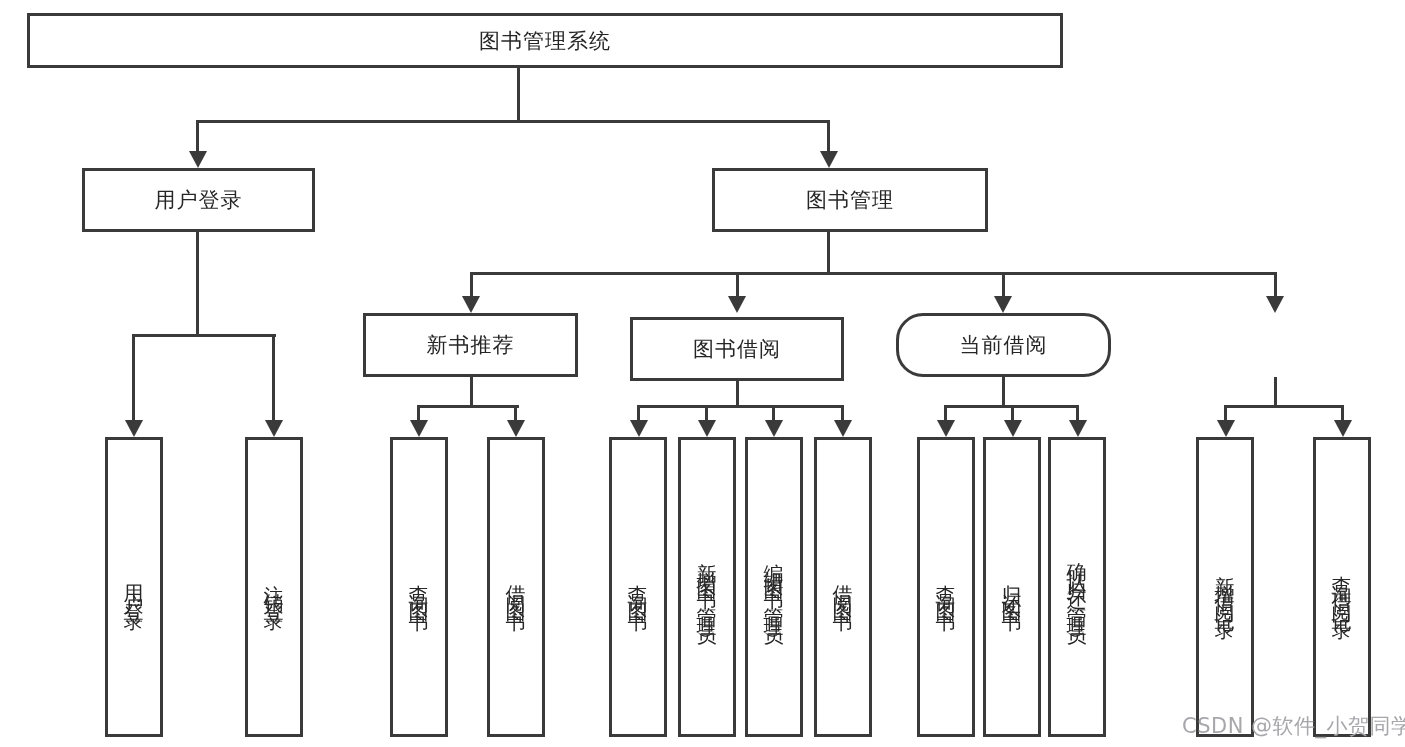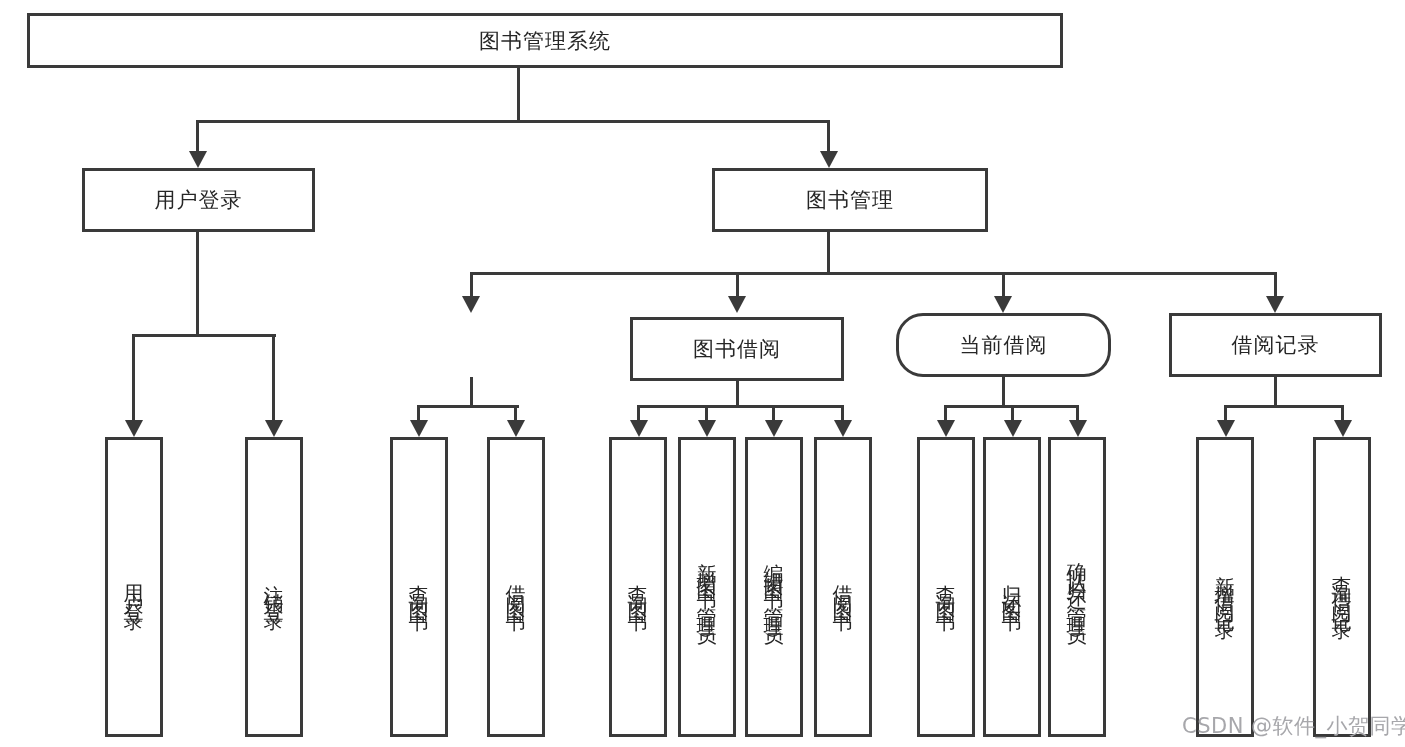--- a/index.html
+++ b/index.html
@@ -224,23 +224,23 @@
   <div class="vl" id="v25"></div>
   <div class="vl" id="v26"></div>
   <div class="ar" id="a18"></div>
   <div class="ar" id="a19"></div>
 
   <div class="hbox" id="box-root">图书管理系统</div>
 
   <div class="hbox" id="box-user">用户登录</div>
   <div class="hbox" id="box-book">图书管理</div>
 
+  <div class="hbox" id="box-nb">新书推荐</div>
   <div class="hbox" id="box-bb">图书借阅</div>
   <div class="hbox" id="box-cb">当前借阅</div>
-  <div class="hbox" id="box-br">借阅记录</div>
 
   <div class="vbox" id="leaf1">
     <span>用户登录</span>
   </div>
   <div class="vbox" id="leaf2">
     <span>注销登录</span>
   </div>
   <div class="vbox" id="leaf3">
     <span>查询图书</span>
   </div>

